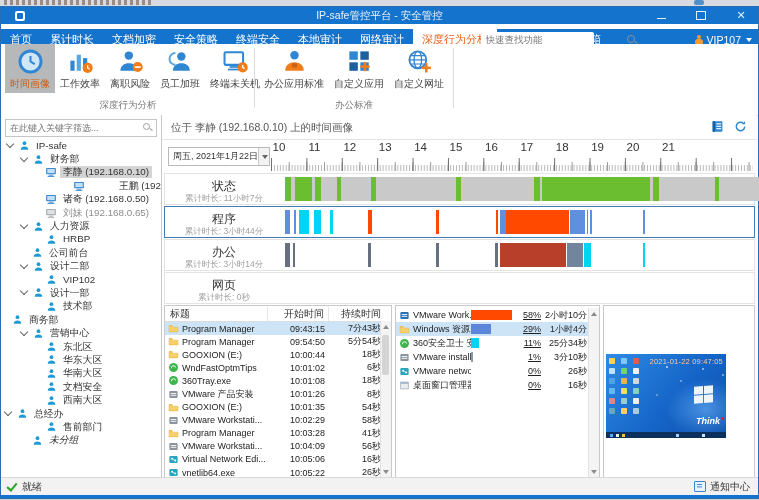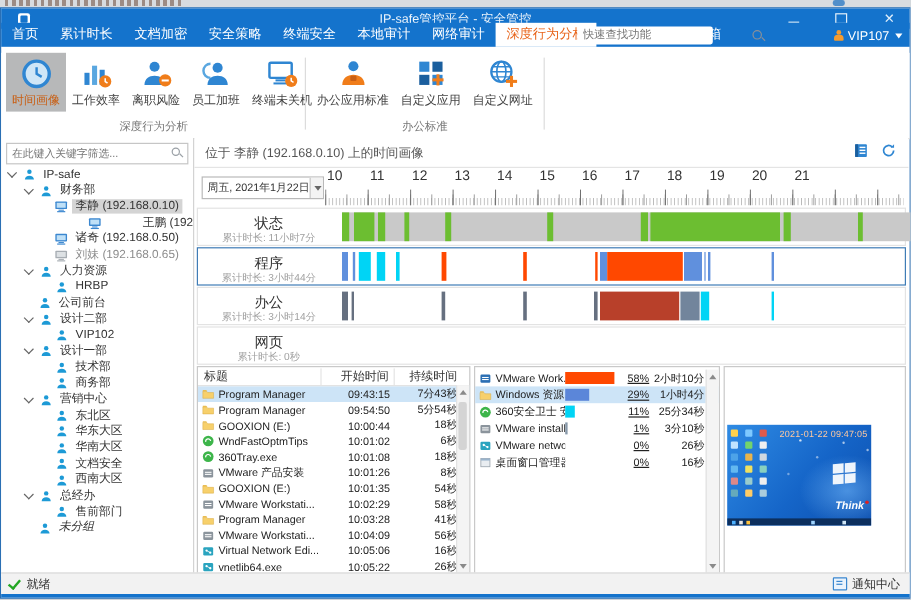--- a/index.html
+++ b/index.html
@@ -15,21 +15,21 @@
   #win{position:absolute;left:0;top:6px;width:757px;height:491px;border:1px solid #2a6fb4;background:#fff;}
   #titlebar{position:absolute;left:0;top:0;width:100%;height:17px;background:#1473cc;display:flex;align-items:center;}
   #app-icon{width:10px;height:10px;margin-left:14px;background:#fff;border-radius:2px;position:relative;}
   #app-icon:after{content:"";position:absolute;left:2px;top:2px;width:6px;height:6px;background:#1473cc;border-radius:1px;}
   #title-text{position:absolute;left:0;right:0;text-align:center;color:#eaf3fb;font-size:10.5px;}
   .win-ctrls{position:absolute;right:6px;top:0;height:17px;display:flex;align-items:center;gap:18px;}
   .wc{width:22px;height:15px;display:flex;align-items:center;justify-content:center;color:#dfeefb;font-size:11px;cursor:default;}
   .wc .min{width:9px;height:1px;background:#e4f0fb;margin-top:5px;}
   .wc .max{width:8px;height:7px;border:1px solid #e4f0fb;}
   
-  #menubar{position:absolute;left:0;top:12px;width:100%;height:20px;background:#1473cc;display:flex;align-items:stretch;}
+  #menubar{position:absolute;left:0;top:22px;width:100%;height:20px;background:#1473cc;display:flex;align-items:stretch;}
   .tab{color:#fff;font-size:11px;line-height:20px;padding:0 9px;white-space:nowrap;cursor:default;}
   .tab.active{background:#fff;color:#e8641a;}
   #menu-right{position:absolute;right:2px;top:2px;height:17px;display:flex;align-items:center;gap:46px;}
   #quick-search{width:92px;height:13px;border:none;background:#fff;border-radius:2px;font-size:9.5px;padding:1px 16px 1px 5px;color:#333;}
   #search-mag{position:relative;margin-left:-14px;width:12px;height:12px;}
   #search-mag:before{content:"";position:absolute;left:1px;top:1px;width:6px;height:6px;border:1.4px solid #8a9099;border-radius:50%;}
   #search-mag:after{content:"";position:absolute;left:8px;top:8px;width:4px;height:1.4px;background:#8a9099;transform:rotate(45deg);}
   #user-box{display:flex;align-items:center;margin-left:10px;color:#fff;font-size:10.5px;gap:3px;padding-right:4px;}
   #user-icon{width:10px;height:10px;position:relative;}
   #user-icon:before{content:"";position:absolute;left:3px;top:0;width:4px;height:4px;border-radius:50%;background:#f59b2d;}
@@ -437,21 +437,21 @@
           <div class="trow" style="padding-left: 34px;">
             <span class="noChev"></span>
             <span class="ticon">
               <svg width="11" height="11" viewBox="0 0 16 16">
                 <circle cx="8" cy="4.6" r="2.7" fill="#1d9ad6"></circle>
                 <path d="M2.5 14c0-3.1 2.5-4.7 5.5-4.7s5.5 1.6 5.5 4.7z" fill="#1d9ad6"></path>
               </svg>
             </span>
             <span class="tlabel">技术部</span>
           </div>
-          <div class="trow" style="padding-left: 34px;">
+          <div class="trow" style="">
             <span class="noChev"></span>
             <span class="ticon">
               <svg width="11" height="11" viewBox="0 0 16 16">
                 <circle cx="8" cy="4.6" r="2.7" fill="#1d9ad6"></circle>
                 <path d="M2.5 14c0-3.1 2.5-4.7 5.5-4.7s5.5 1.6 5.5 4.7z" fill="#1d9ad6"></path>
               </svg>
             </span>
             <span class="tlabel">商务部</span>
           </div>
           <div class="trow" style="padding-left: 20px;">
@@ -507,21 +507,21 @@
           <div class="trow" style="padding-left: 34px;">
             <span class="noChev"></span>
             <span class="ticon">
               <svg width="11" height="11" viewBox="0 0 16 16">
                 <circle cx="8" cy="4.6" r="2.7" fill="#1d9ad6"></circle>
                 <path d="M2.5 14c0-3.1 2.5-4.7 5.5-4.7s5.5 1.6 5.5 4.7z" fill="#1d9ad6"></path>
               </svg>
             </span>
             <span class="tlabel">西南大区</span>
           </div>
-          <div class="trow" style="padding-left: 20px;">
+          <div class="trow" style="padding-left: 4px;">
             <span class="chev"></span>
             <span class="ticon">
               <svg width="11" height="11" viewBox="0 0 16 16">
                 <circle cx="8" cy="4.6" r="2.7" fill="#1d9ad6"></circle>
                 <path d="M2.5 14c0-3.1 2.5-4.7 5.5-4.7s5.5 1.6 5.5 4.7z" fill="#1d9ad6"></path>
               </svg>
             </span>
             <span class="tlabel">总经办</span>
           </div>
           <div class="trow" style="padding-left: 34px;">

